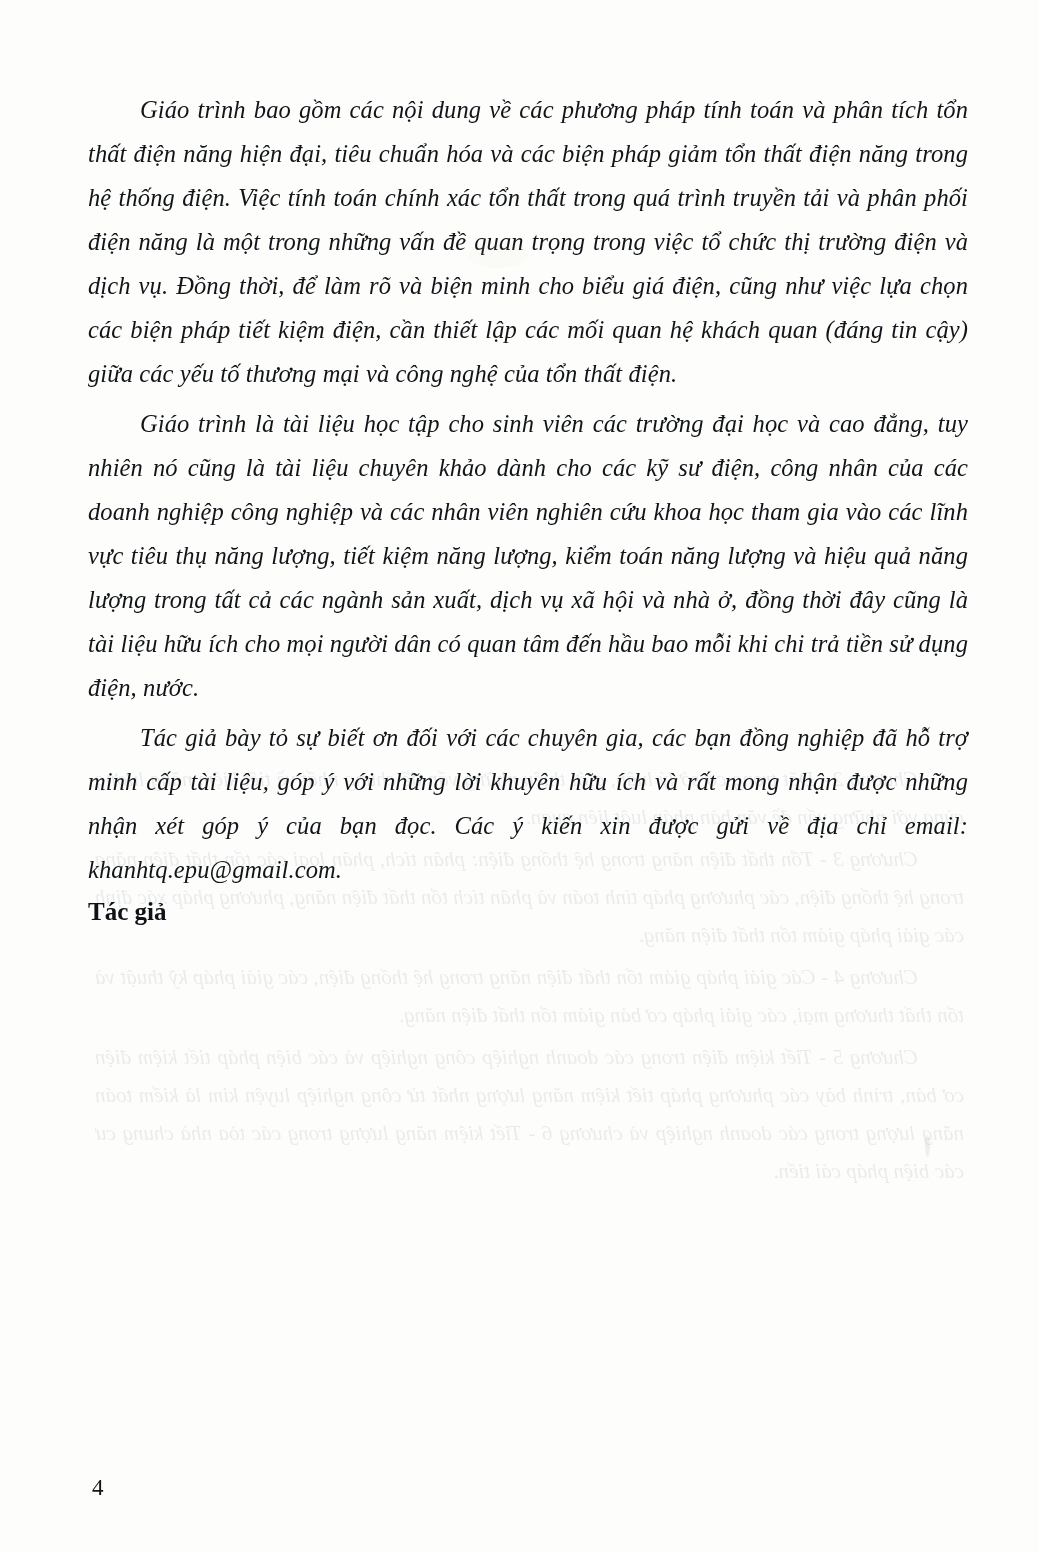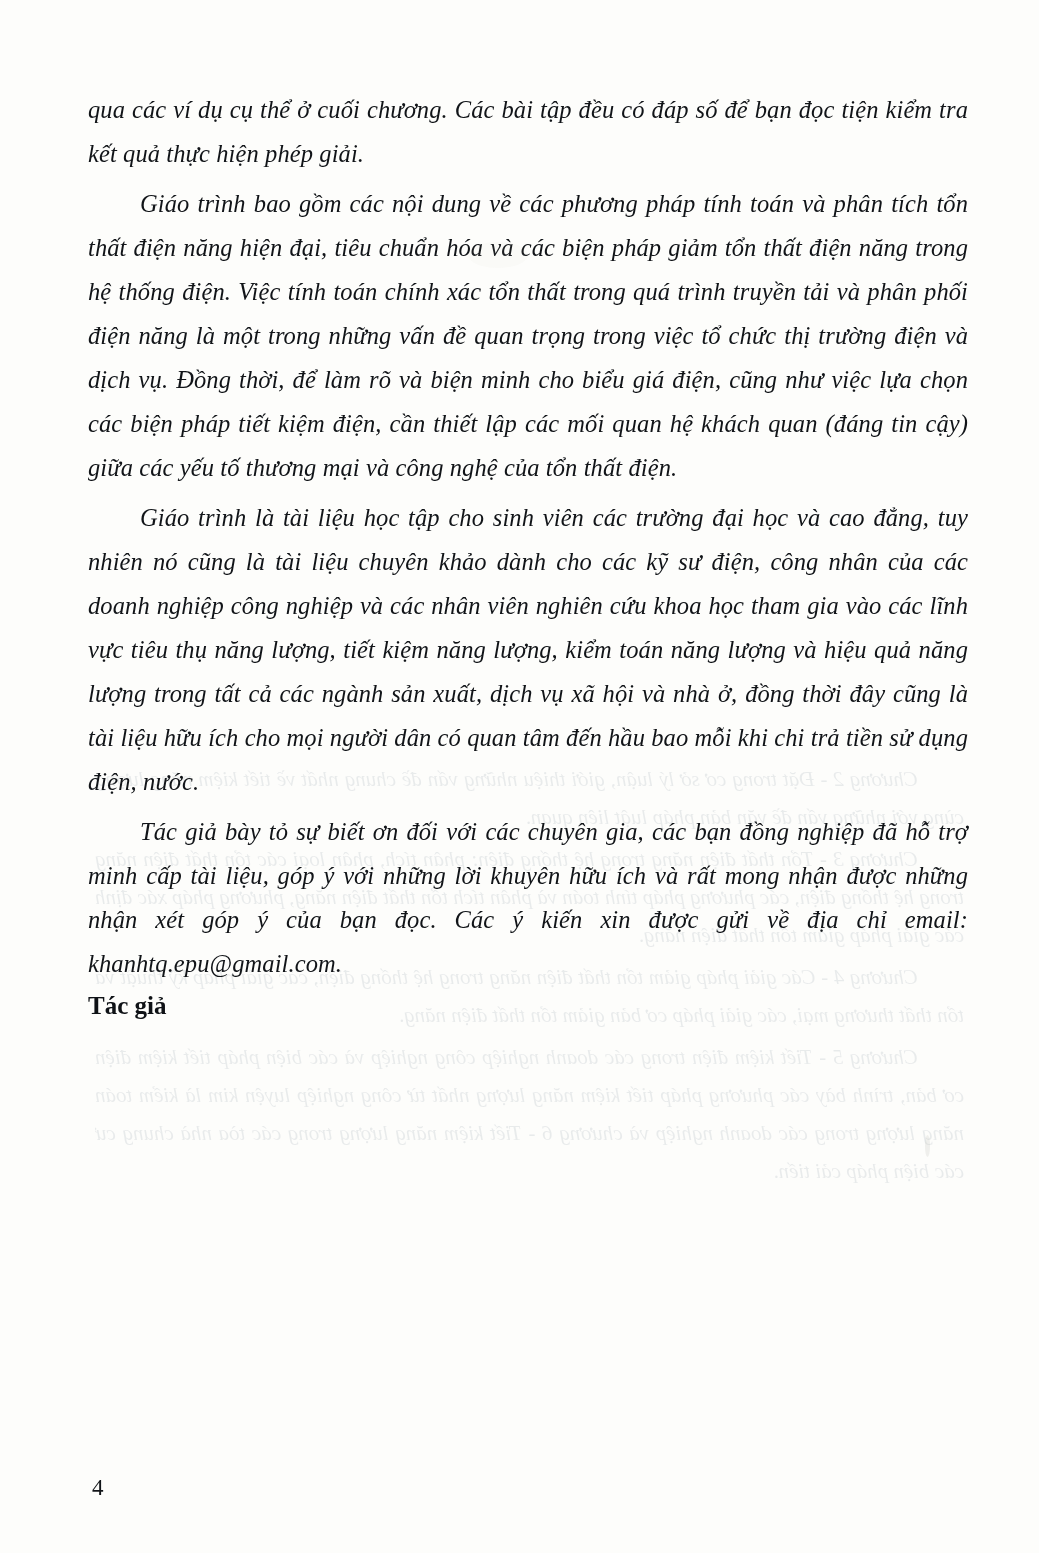--- a/index.html
+++ b/index.html
@@ -90,21 +90,20 @@
 <div class="page">
 
   <div class="bleed-through">
     <p>Chương 2 - Đặt trong cơ sở lý luận, giới thiệu những vấn đề chung nhất về tiết kiệm năng lượng cùng với những vấn đề văn bản pháp luật liên quan.</p>
     <p>Chương 3 - Tổn thất điện năng trong hệ thống điện: phân tích, phân loại các tổn thất điện năng trong hệ thống điện, các phương pháp tính toán và phân tích tổn thất điện năng, phương pháp xác định các giải pháp giảm tổn thất điện năng.</p>
     <p>Chương 4 - Các giải pháp giảm tổn thất điện năng trong hệ thống điện, các giải pháp kỹ thuật và tổn thất thương mại, các giải pháp cơ bản giảm tổn thất điện năng.</p>
     <p>Chương 5 - Tiết kiệm điện trong các doanh nghiệp công nghiệp và các biện pháp tiết kiệm điện cơ bản, trình bày các phương pháp tiết kiệm năng lượng nhất từ công nghiệp luyện kim là kiểm toán năng lượng trong các doanh nghiệp và chương 6 - Tiết kiệm năng lượng trong các tòa nhà chung cư các biện pháp cải tiến.</p>
   </div>
 
   <div class="content">
-    <p class="para first">qua các ví dụ cụ thể ở cuối chương. Các bài tập đều có đáp số để bạn đọc tiện kiểm tra kết quả thực hiện phép giải.</p>
     <p class="para indent">Giáo trình bao gồm các nội dung về các phương pháp tính toán và phân tích tổn thất điện năng hiện đại, tiêu chuẩn hóa và các biện pháp giảm tổn thất điện năng trong hệ thống điện. Việc tính toán chính xác tổn thất trong quá trình truyền tải và phân phối điện năng là một trong những vấn đề quan trọng trong việc tổ chức thị trường điện và dịch vụ. Đồng thời, để làm rõ và biện minh cho biểu giá điện, cũng như việc lựa chọn các biện pháp tiết kiệm điện, cần thiết lập các mối quan hệ khách quan (đáng tin cậy) giữa các yếu tố thương mại và công nghệ của tổn thất điện.</p>
     <p class="para indent">Giáo trình là tài liệu học tập cho sinh viên các trường đại học và cao đẳng, tuy nhiên nó cũng là tài liệu chuyên khảo dành cho các kỹ sư điện, công nhân của các doanh nghiệp công nghiệp và các nhân viên nghiên cứu khoa học tham gia vào các lĩnh vực tiêu thụ năng lượng, tiết kiệm năng lượng, kiểm toán năng lượng và hiệu quả năng lượng trong tất cả các ngành sản xuất, dịch vụ xã hội và nhà ở, đồng thời đây cũng là tài liệu hữu ích cho mọi người dân có quan tâm đến hầu bao mỗi khi chi trả tiền sử dụng điện, nước.</p>
     <p class="para indent">Tác giả bày tỏ sự biết ơn đối với các chuyên gia, các bạn đồng nghiệp đã hỗ trợ minh cấp tài liệu, góp ý với những lời khuyên hữu ích và rất mong nhận được những nhận xét góp ý của bạn đọc. Các ý kiến xin được gửi về địa chỉ email: khanhtq.epu@gmail.com.</p>
     <div class="signature">Tác giả</div>
   </div>
 
   <div class="page-number">4</div>
 
   <div class="speckle" style="left:925px; top:1135px; width:5px; height:22px; opacity:0.25;"></div>
   <div class="speckle" style="left:468px; top:242px; width:60px; height:26px; opacity:0.06;"></div>

